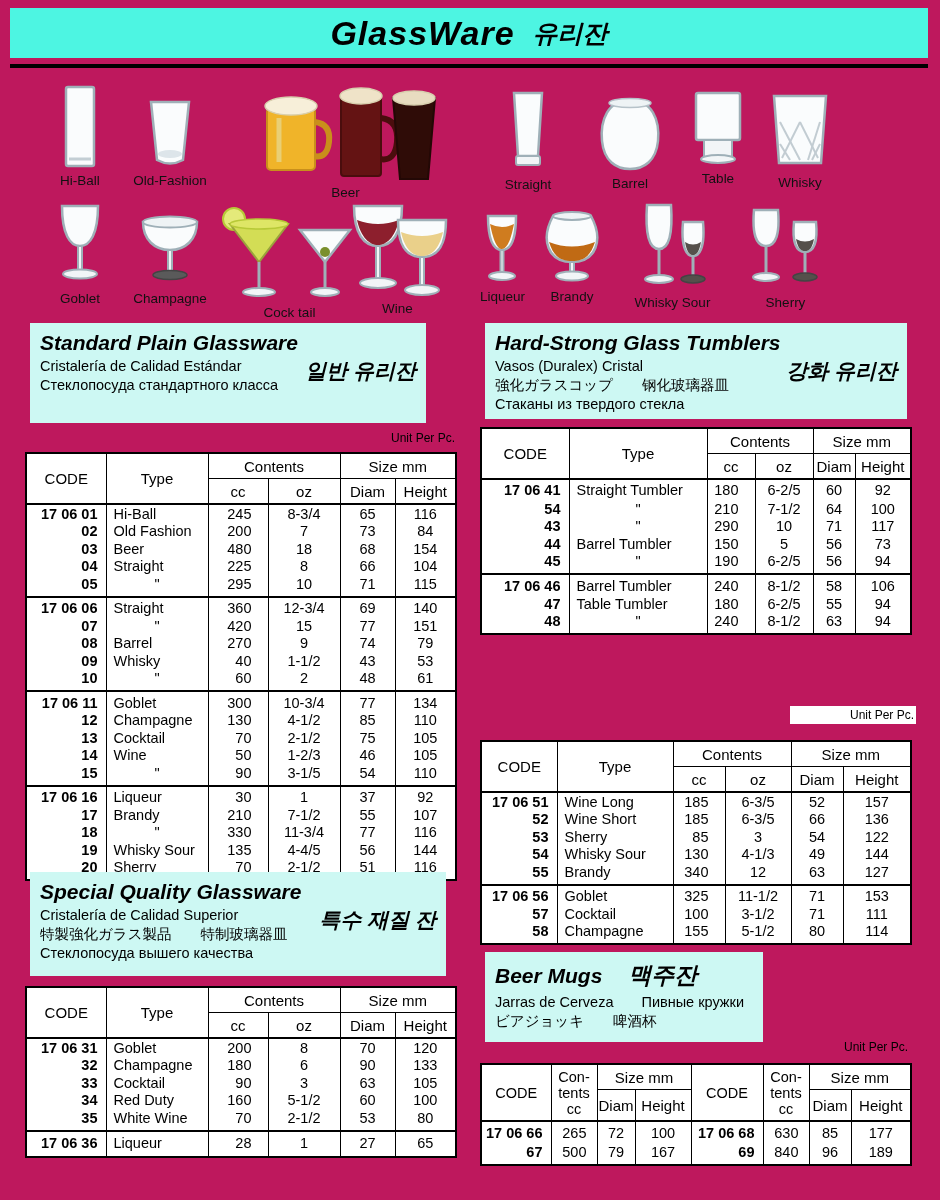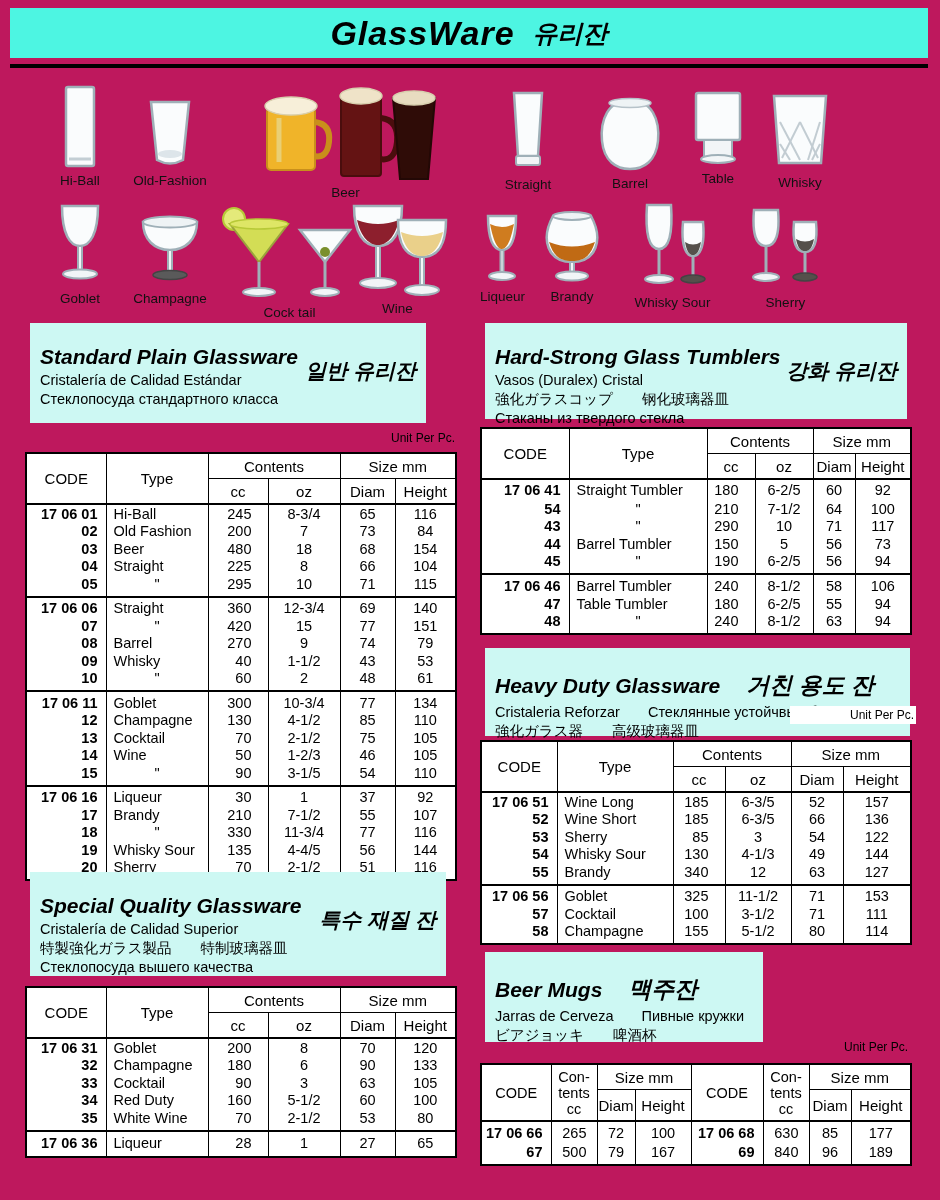--- a/index.html
+++ b/index.html
@@ -9,21 +9,21 @@
   #title-band{position:absolute;left:10px;top:8px;width:918px;height:50px;background:#4df5e2;
               display:flex;align-items:center;justify-content:center;gap:18px;}
   #title-band .en{font-size:34px;font-weight:bold;font-style:italic;letter-spacing:1px;}
   #title-band .ko{font-size:25px;font-weight:bold;font-style:italic;}
   #title-rule{position:absolute;left:10px;top:64px;width:918px;height:4px;background:#000;}
   
   .product{position:absolute;margin:0;text-align:center;}
   .product svg{display:block;margin:0 auto;}
   .product figcaption{font-size:13.5px;margin-top:3px;color:#111;}
   
-  .panel{position:absolute;background:#cdf8f3;padding:22px 10px 6px 10px;box-sizing:border-box;}
+  .panel{position:absolute;background:#cdf8f3;padding:8px 10px 6px 10px;box-sizing:border-box;}
   .ptitle{font-size:21px;font-weight:bold;font-style:italic;margin-bottom:2px;white-space:nowrap;}
   .ptitle .ko-inline{font-size:23px;margin-left:26px;}
   .pline{font-size:14.5px;line-height:19px;white-space:nowrap;}
   .pline .gap{display:inline-block;width:28px;}
   .pko{position:absolute;right:10px;top:34px;font-size:21px;font-weight:bold;font-style:italic;white-space:nowrap;}
   .unit-note{position:absolute;font-size:12px;text-align:right;}
   .unit-note.on-panel{background:#fff;padding:2px 2px 2px 8px;}
   
   table.tbl{position:absolute;border-collapse:collapse;border:2px solid #000;table-layout:fixed;background:#fff;}
   .tbl th{border:1px solid #000;font-weight:normal;font-size:15px;padding:0;}
@@ -593,25 +593,20 @@
           <td class="code">48</td>
           <td class="type dit">"</td>
           <td class="cc">240</td>
           <td class="oz">8-1/2</td>
           <td class="dm">63</td>
           <td class="ht">94</td>
         </tr>
     </tbody>
   </table>
 
-  <div class="panel" style="left:485px;top:648px;width:425px;height:88px;">
-    <div class="ptitle"><span>Heavy Duty Glassware</span><span class="ko-inline">거친 용도 잔</span></div>
-    <div class="pline"><span>Cristaleria Reforzar</span><span class="gap"></span><span>Стеклянные устойчвые бокалы</span></div>
-    <div class="pline">強化ガラス器　　高级玻璃器皿</div>
-  </div>
   <div class="unit-note on-panel" style="left:790px;top:706px;width:116px;">Unit Per Pc.</div>
 
   <table class="tbl" style="left:480px;top:740px;width:430px;">
     <colgroup>
         <col style="width:76px">
         <col style="width:116px">
         <col style="width:52px">
         <col style="width:66px">
         <col style="width:52px">
         <col style="width:68px">

